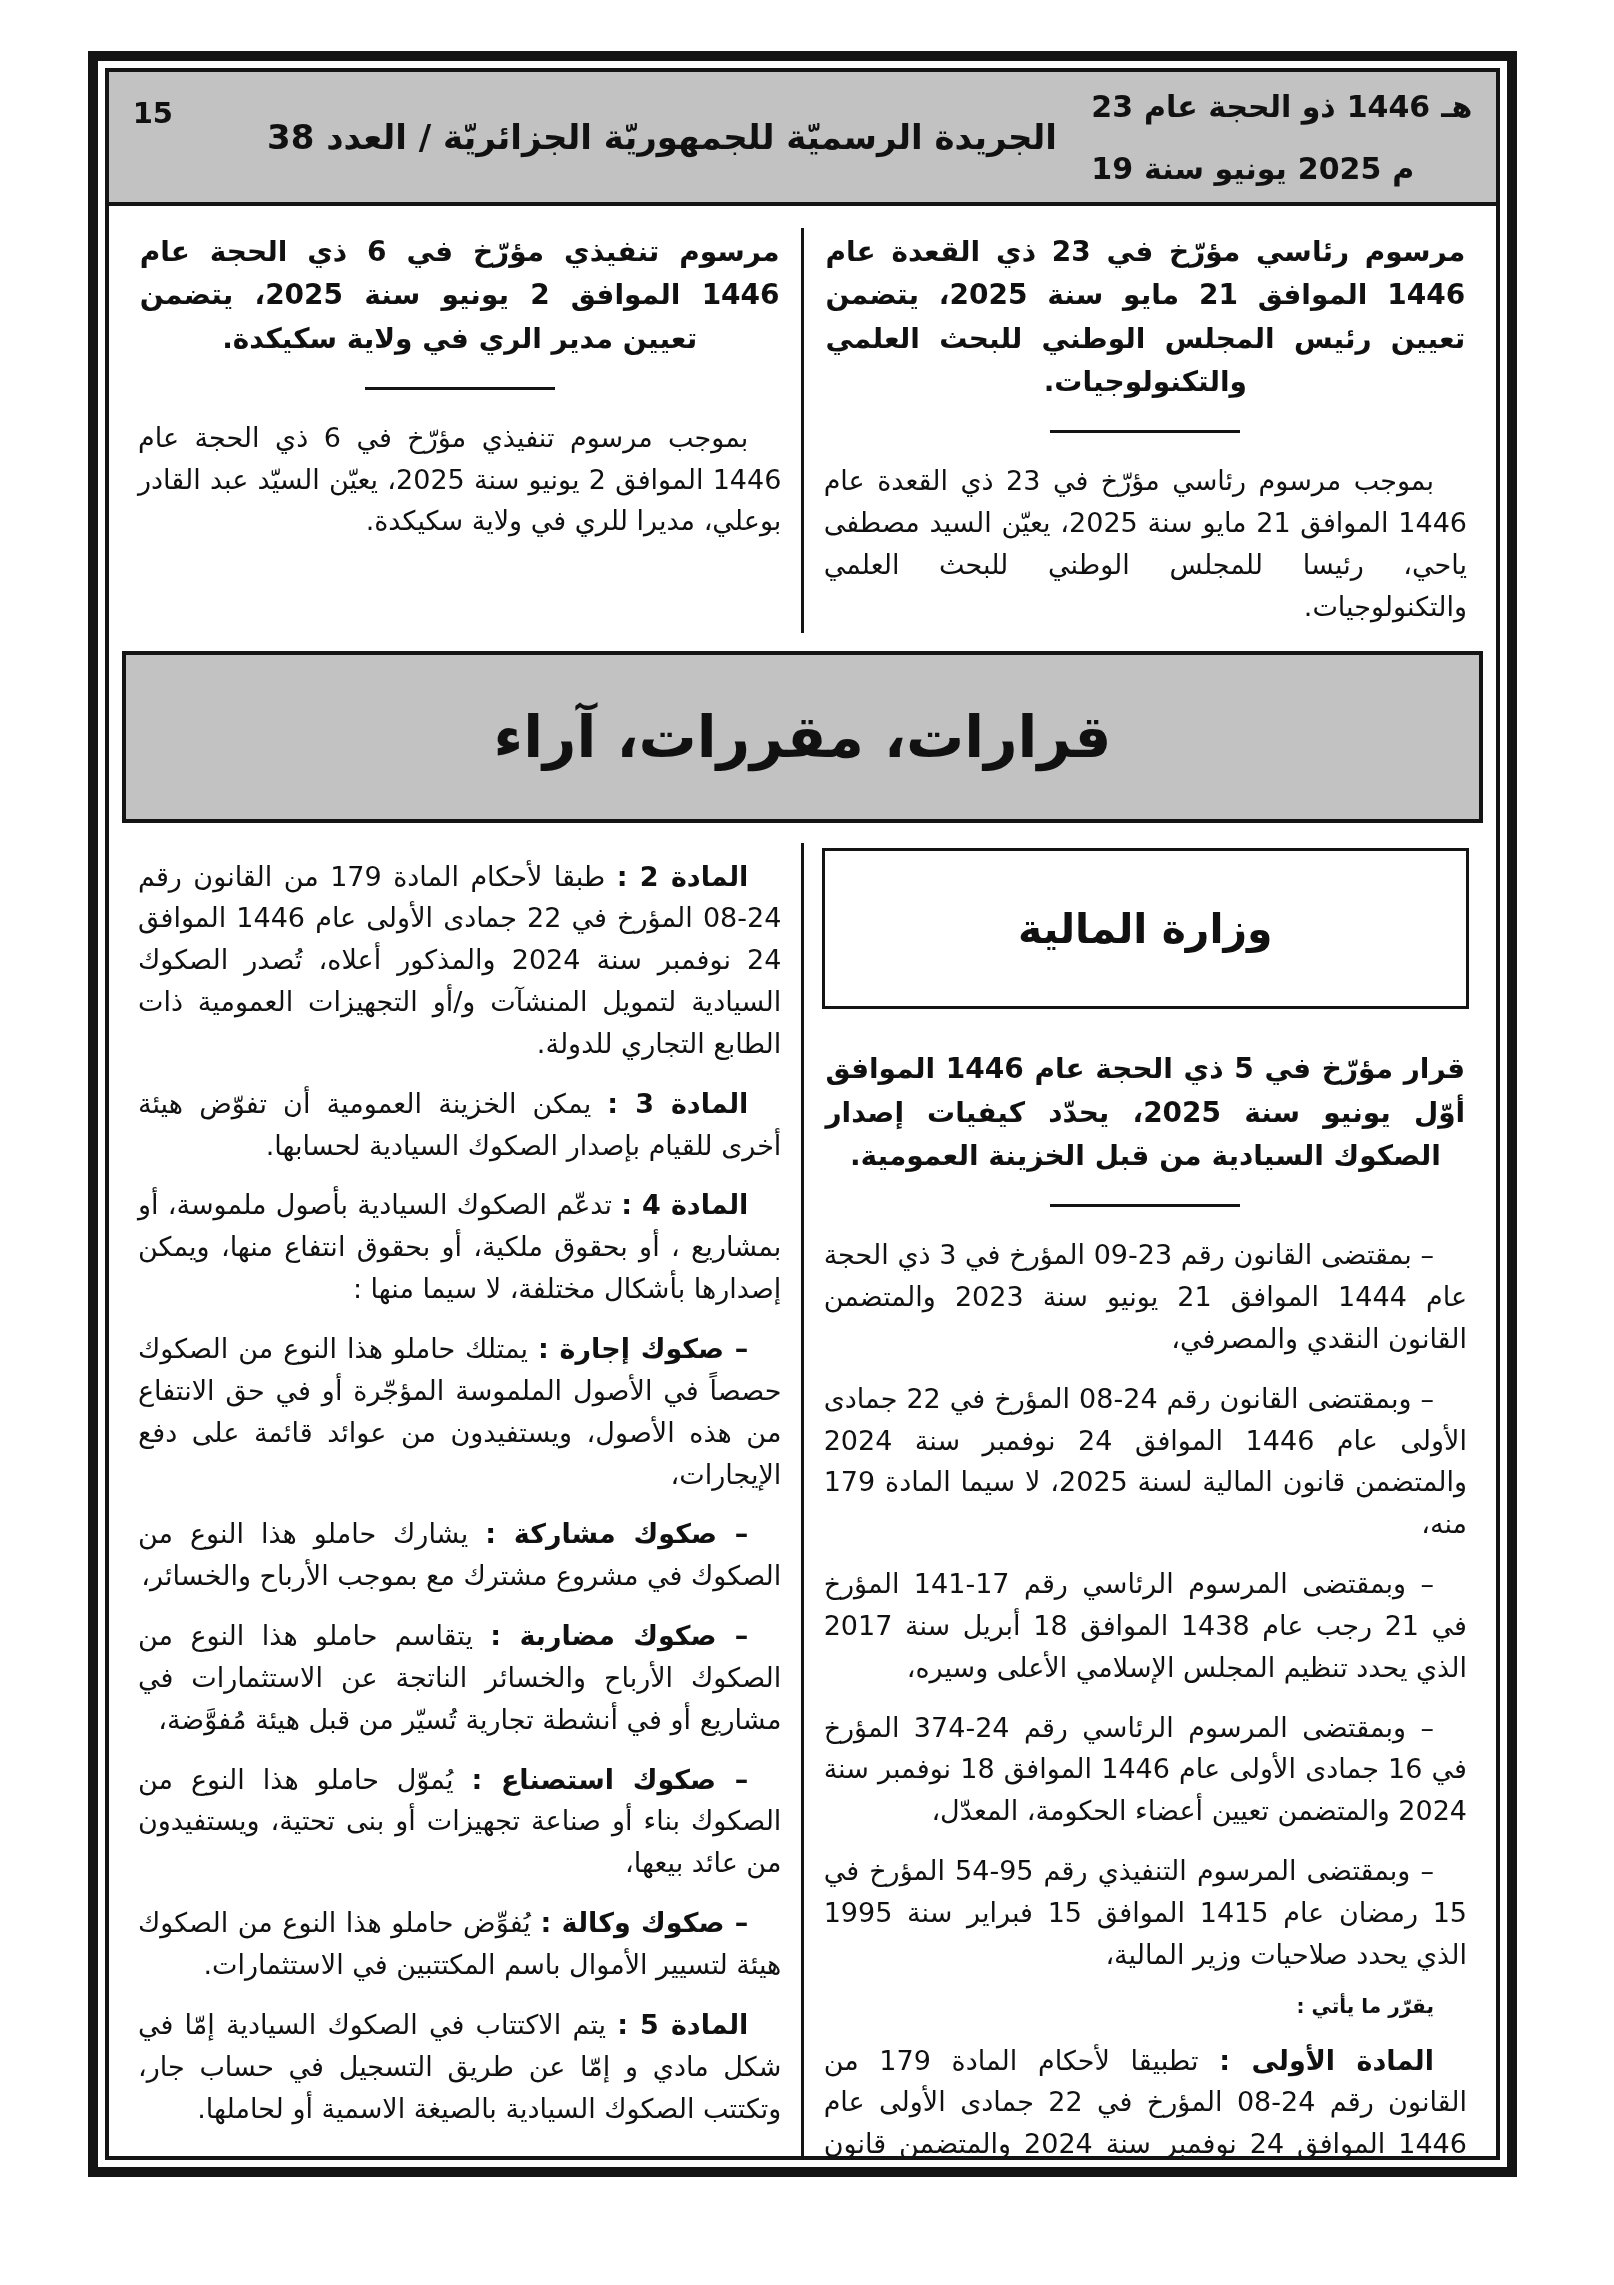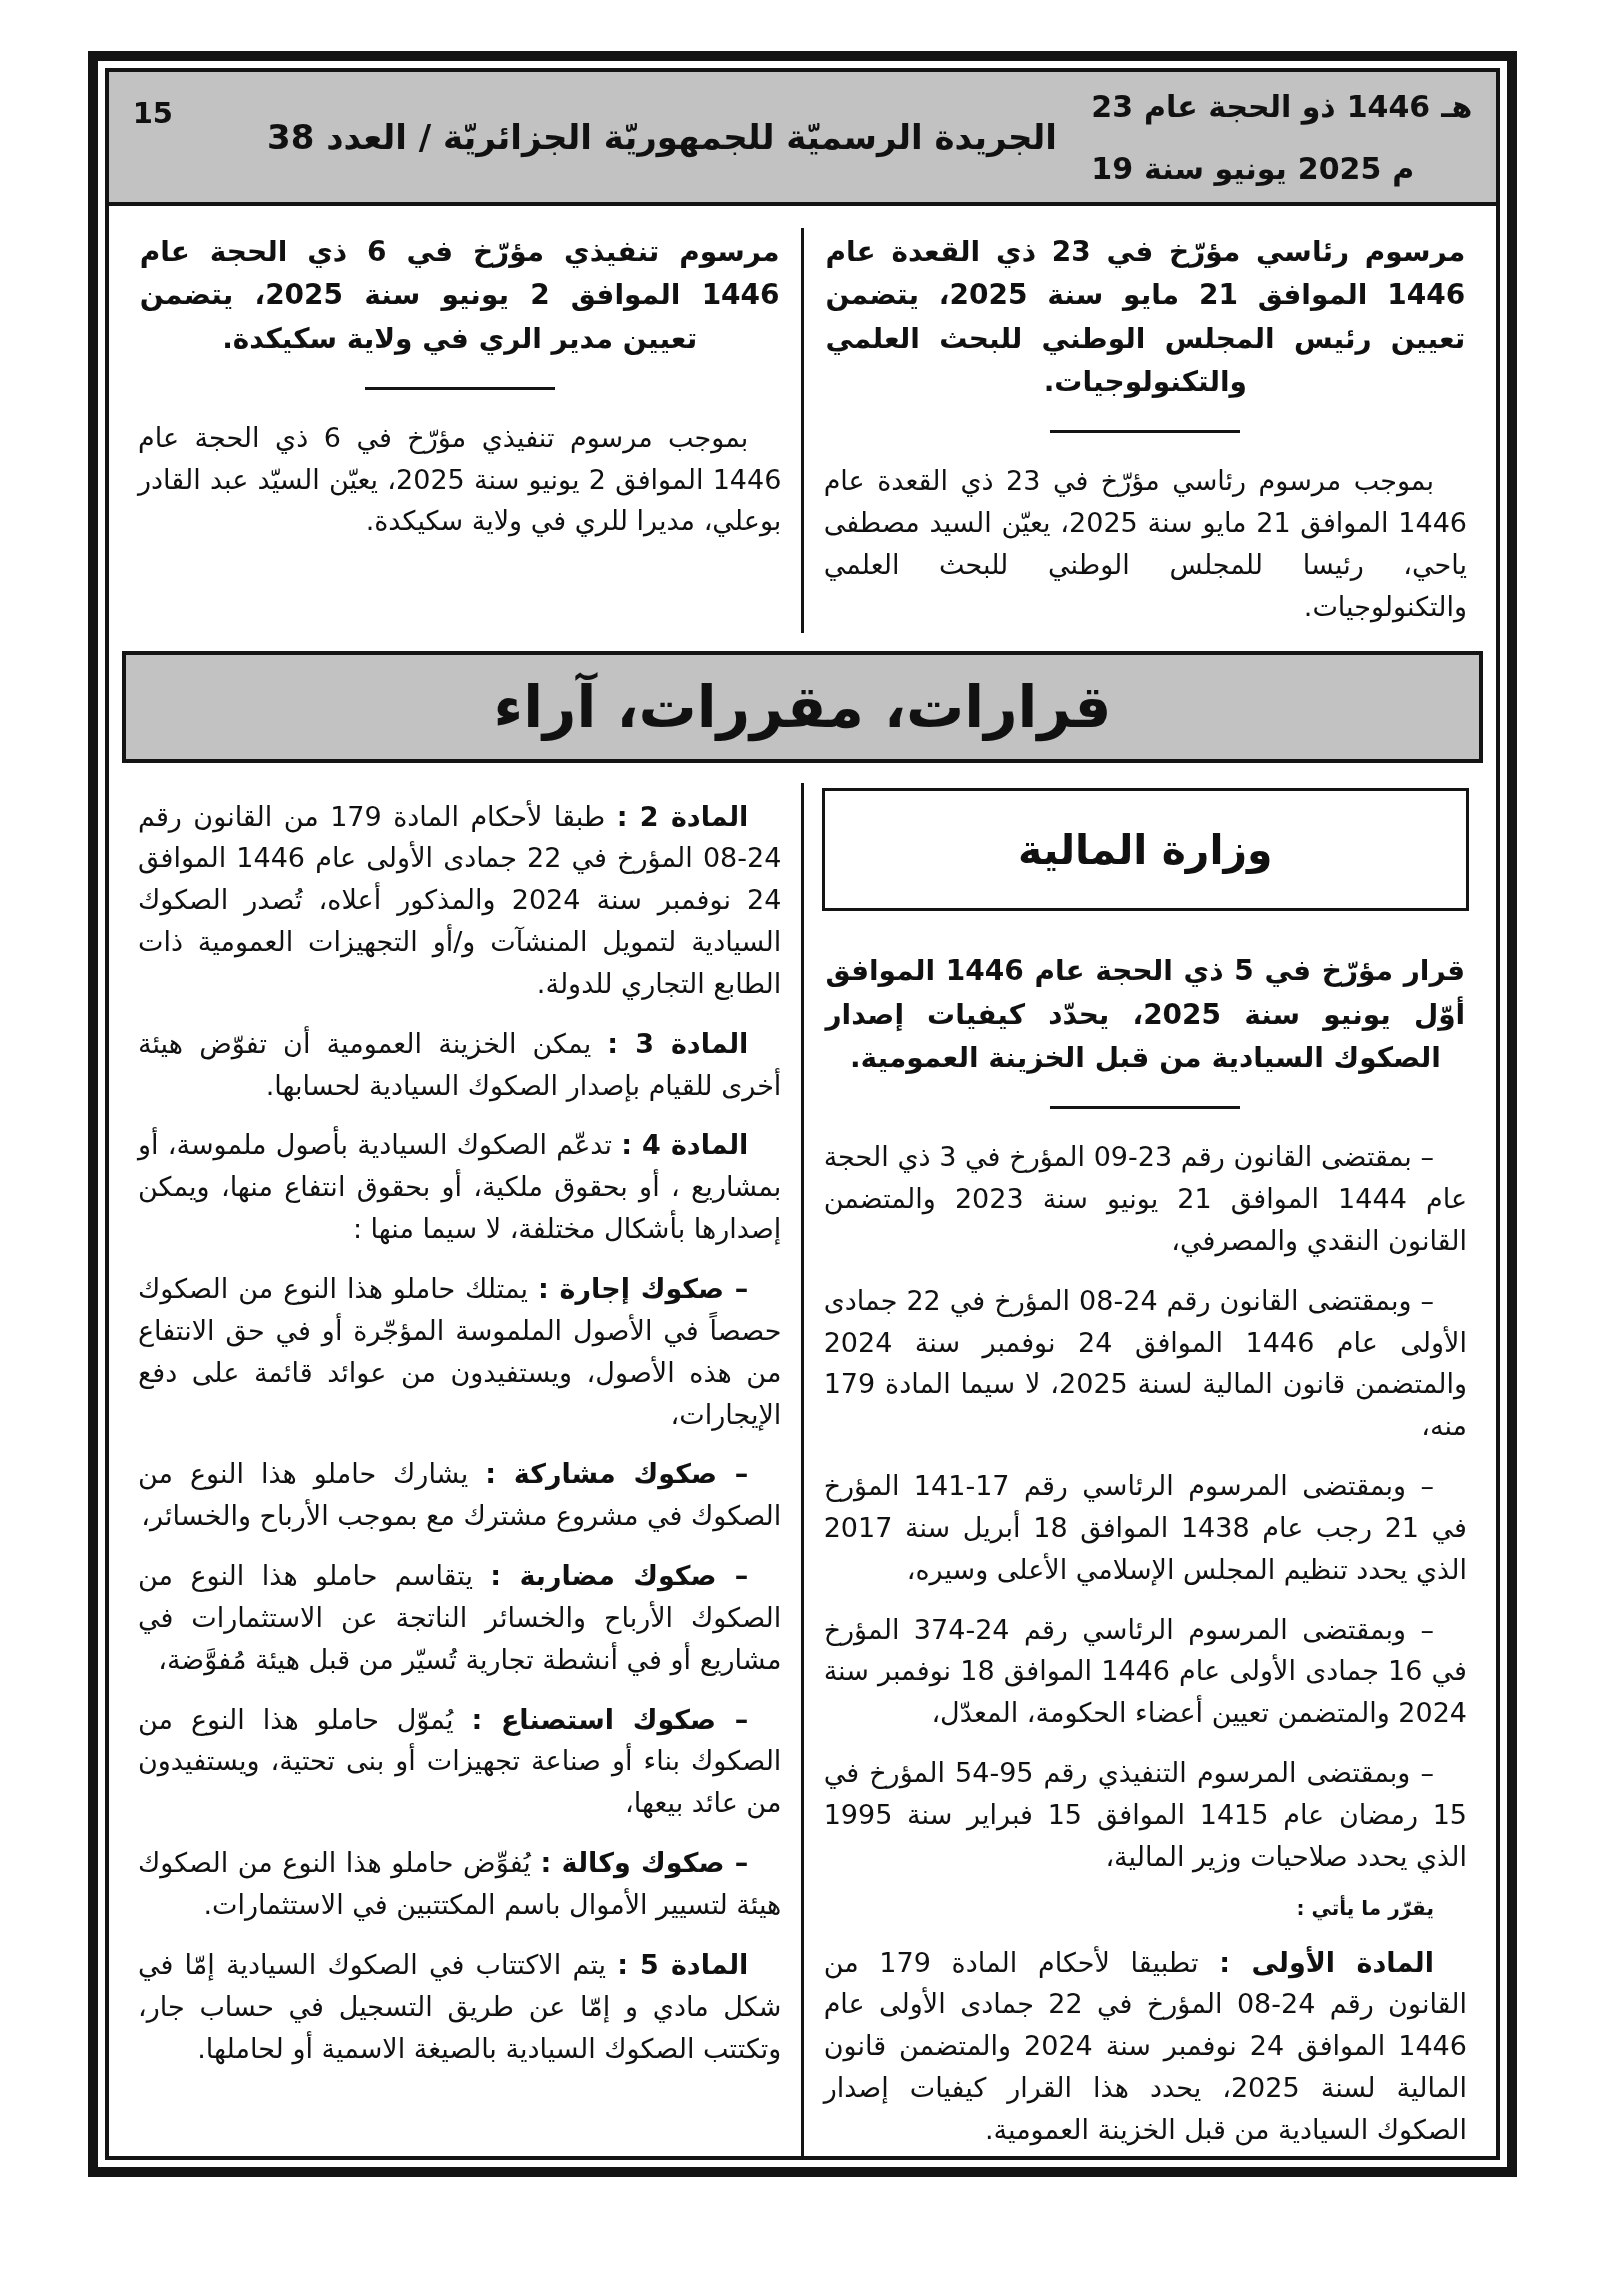--- a/index.html
+++ b/index.html
@@ -62,32 +62,32 @@
   .art-body, .p {
     font-size:27px; line-height:1.55;
     text-align:justify; text-indent:33px;
     margin:0 1.8px 18px;
   }
   .lead { font-weight:bold; }
 
   .banner {
     margin:5.4px 3.6px 0; flex:0 0 auto;
     border:4.5px solid #141414; background:#c2c2c2;
-    height:112px; box-sizing:border-box;
+    height:172px; box-sizing:border-box;
     display:flex; align-items:center; justify-content:center;
     font-weight:bold; font-size:58px;
   }
 
   .bot-cols { flex:1; margin-top:20px; }
   .bot-cols .vdiv { margin-bottom:3.6px; }
   .left-col-pad { padding-top:12.7px; }
 
   .ministry-box {
     border:3.6px solid #141414;
-    height:123px; box-sizing:border-box;
+    height:161px; box-sizing:border-box;
     display:flex; align-items:center; justify-content:center;
     font-size:41px; font-weight:bold;
     margin:5.4px 0 0;
   }
   .decree-title { margin-top:38px; }
   .minister-line { font-size:27px; text-indent:33px; margin:0 1.8px 20px; text-align:right; }
   .decision-lead { font-weight:bold; font-size:20px; text-indent:33px; margin:3.6px 1.8px 22px; text-align:right; }
 </style>
 </head>
 <body>

